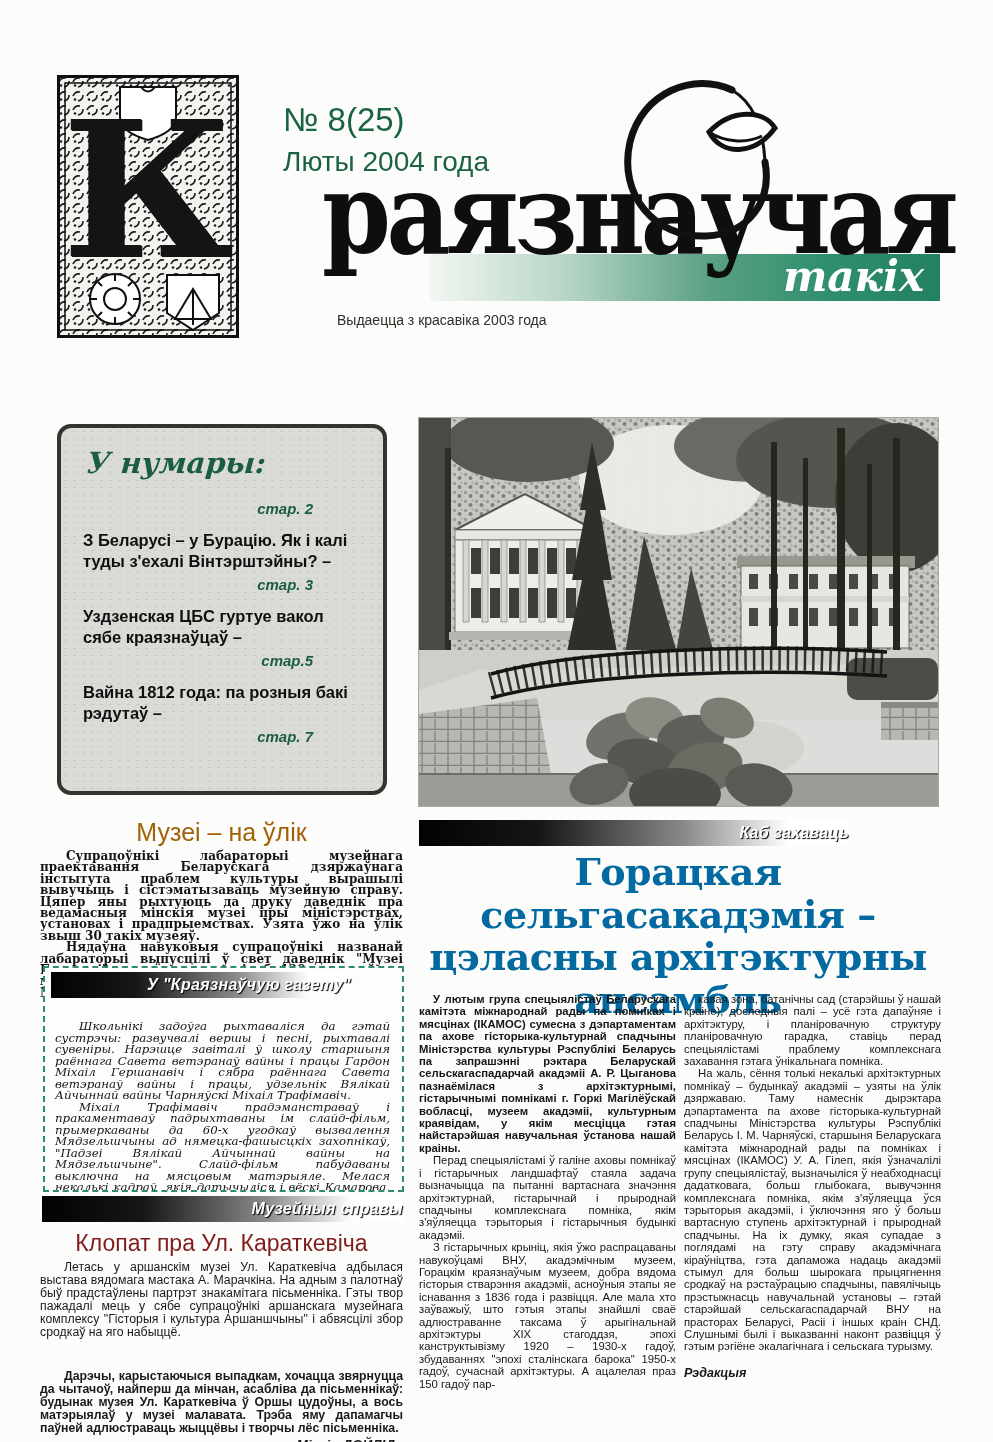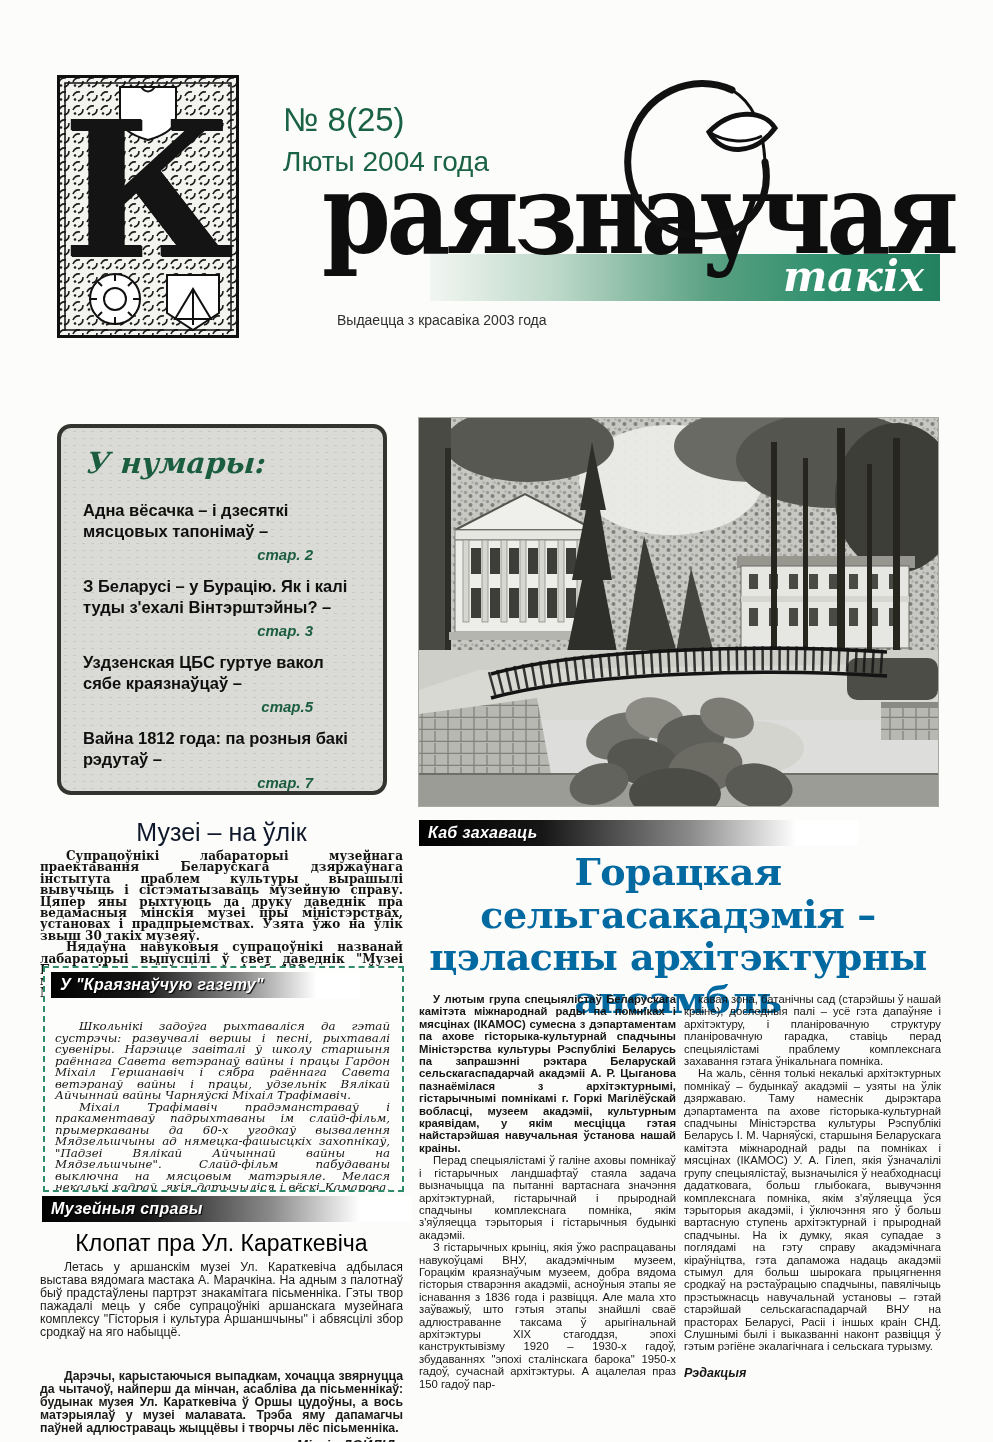--- a/index.html
+++ b/index.html
@@ -33,37 +33,37 @@
   .summary-title{font-family:"DejaVu Serif",serif;font-style:italic;font-weight:700;
       font-size:29px;color:#1b5e3f;margin:2px 0 20px 4px;transform:skewX(-4deg);}
   .summary-item-text{font-weight:700;font-size:16.5px;line-height:1.27;color:#0f0f0f;}
   .summary-item-page{font-family:Liberation Sans, sans-serif;font-style:italic;font-weight:700;
       font-size:15px;color:#1b5e3f;text-align:right;padding-right:52px;margin:4px 0 13px;}
 
   
   .photo{left:419px;top:418px;width:519px;height:388px;outline:1px solid #a9a9a4;}
 
   
-  .h-museums{left:40px;top:818px;width:363px;text-align:center;font-size:25px;color:#0f172a;}
+  .h-museums{left:40px;top:818px;width:363px;text-align:center;font-size:25px;color:#a16207;}
   .museums-text{left:40px;top:851px;width:363px;font-family:"DejaVu Serif",serif;font-weight:600;
       font-size:12px;line-height:11.4px;text-align:justify;color:#141414;}
   .museums-text p{margin:0;text-indent:26px;}
 
   .letters-box{left:43px;top:966px;width:361px;height:226px;box-sizing:border-box;
       border:2px dashed #2e8b6e;background:#fdfdfb;padding:4px 8px 0 6px;overflow:hidden;}
   .banner{height:26px;line-height:26px;color:#fff;font-style:italic;font-weight:700;font-size:16px;
-      padding-left:9px;letter-spacing:.3px;text-shadow:1px 1px 1px #000;white-space:nowrap;
-      background:linear-gradient(90deg,#020202 0%,#161616 28%,#8b8b8b 62%,#ffffff 86%);}
+      letter-spacing:.3px;text-shadow:1px 1px 1px #000;white-space:nowrap;
+      background:linear-gradient(90deg,#020202 0%,#161616 28%,#8b8b8b 62%,#ffffff 86%);text-align:right;}
   .letters-banner{width:300px;margin-bottom:7px;}
   .letters-text{font-family:"DejaVu Serif",serif;font-style:italic;font-size:11.8px;line-height:11.5px;
       text-align:justify;color:#141414;padding:0 4px;margin-top:23px;}
   .letters-text p{margin:0;text-indent:24px;}
 
   .ma-banner{left:42px;top:1196px;width:361px;}
-  .h-karatkevich{left:40px;top:1230px;width:363px;text-align:center;font-size:23px;color:#000000;}
+  .h-karatkevich{left:40px;top:1230px;width:363px;text-align:center;font-size:23px;color:#7f1d1d;}
   .karatkevich-text{left:40px;top:1261px;width:363px;font-size:12.3px;line-height:12.9px;
       text-align:justify;color:#1a1a1a;}
   .karatkevich-text p{margin:0;text-indent:24px;}
   .karatkevich-text p.bold{font-weight:700;margin-top:32px;}
   .sig-doylid{margin-top:4px;text-align:right;padding-right:8px;font-weight:700;font-style:italic;font-size:13.5px;}
 
   
   .kab-banner{left:419px;top:820px;width:430px;}
   .headline{left:417px;top:851px;width:522px;text-align:center;font-family:"DejaVu Serif",serif;
       font-weight:700;font-size:38px;line-height:1.12;color:#0369a1;letter-spacing:-.5px;}
@@ -124,21 +124,20 @@
       <path d="M97,62 C112,72 134,74 150,66" fill="none" stroke="#111" stroke-width="3"></path>
     </svg>
   </div>
 
   <div class="abs tagline">Выдаецца з красавіка 2003 года</div>
 
   <div class="abs summary-box">
     <div class="summary-title">У нумары:</div>
 
     <div>
-      <div class="summary-item-text">Адна вёсачка – і дзесяткі мясцовых тапонімаў –</div>
       <div class="summary-item-page">стар. 2</div>
     </div>
     <div>
       <div class="summary-item-text">З Беларусі – у Бурацію. Як і калі туды з'ехалі Вінтэрштэйны? –</div>
       <div class="summary-item-page">стар. 3</div>
     </div>
     <div>
       <div class="summary-item-text">Уздзенская ЦБС гуртуе вакол сябе краязнаўцаў –</div>
       <div class="summary-item-page">стар.5</div>
     </div>

